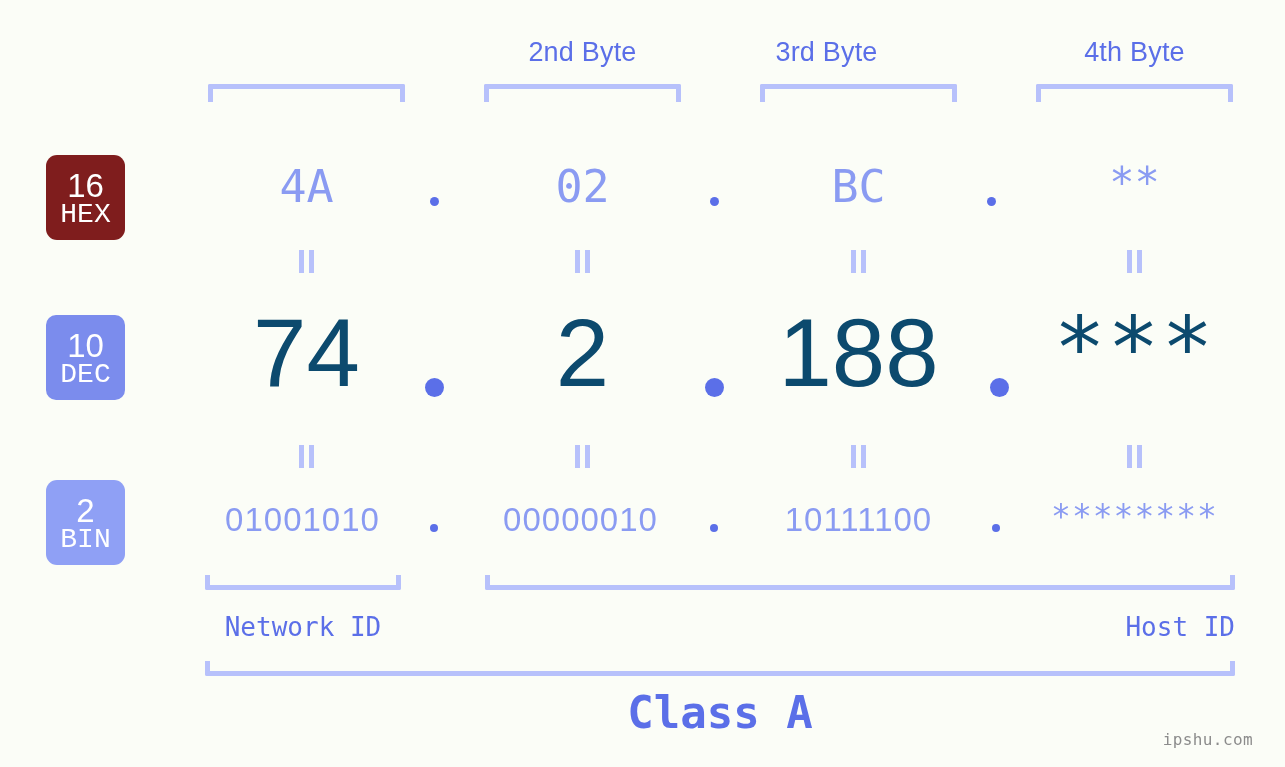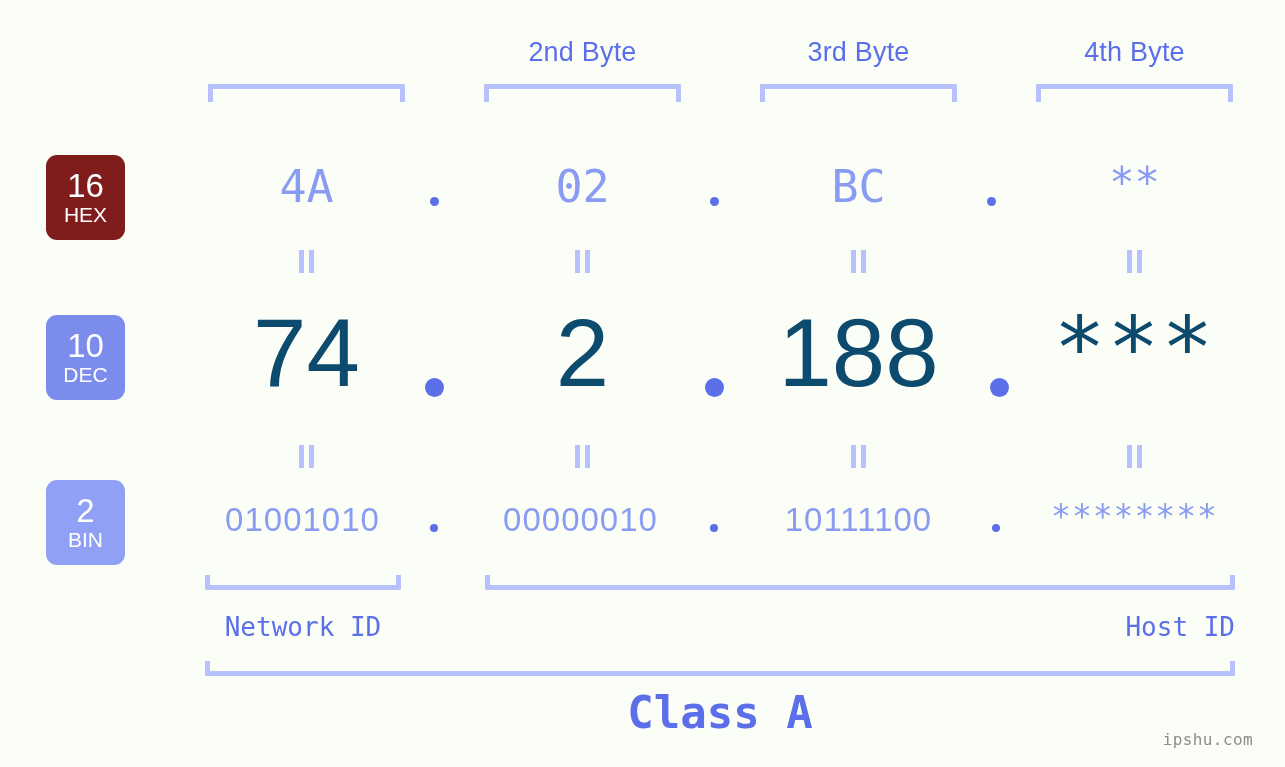--- a/index.html
+++ b/index.html
@@ -76,23 +76,23 @@
     justify-content: center;
     box-sizing: border-box;
   }
   .badge .num {
     font-size: 33px;
     line-height: 33px;
     font-family: "Liberation Sans", sans-serif;
     font-weight: 400;
   }
   .badge .lbl {
-    font-size: 21px;
+    font-size: 28px;
     line-height: 24px;
-    font-family: Liberation Sans, sans-serif;
+    font-family: Liberation Mono, monospace;
     font-weight: 400;
     margin-top: 1px;
   }
 
   
   .val {
     position: absolute;
     text-align: center;
     white-space: nowrap;
   }
@@ -185,21 +185,21 @@
     color: #8c8c8c;
     letter-spacing: 0.4px;
   }
 </style>
 </head>
 <body>
 
 <div class="stage">
 
   <div class="byte-header" style="left:484px; width:197px;">2nd Byte</div>
-  <div class="byte-header" style="left:760px; width:197px;">3rd Byte</div>
+  <div class="byte-header" style="left:728px; width:197px;">3rd Byte</div>
   <div class="byte-header" style="left:1036px; width:197px;">4th Byte</div>
 
   <div class="top-bracket" style="left:208px; width:197px;"></div>
   <div class="top-bracket" style="left:484px; width:197px;"></div>
   <div class="top-bracket" style="left:760px; width:197px;"></div>
   <div class="top-bracket" style="left:1036px; width:197px;"></div>
 
   <div class="badge" style="top:155px; background:#7f1d1d;">
     <span class="num">16</span>
     <span class="lbl">HEX</span>
@@ -226,21 +226,21 @@
     </div>
   <div class="eqmark" style="left:849px; top:250px;">
       <i></i>
       <i></i>
     </div>
   <div class="eqmark" style="left:1125px; top:250px;">
       <i></i>
       <i></i>
     </div>
 
-  <div class="badge" style="top:315px; background:#7b8ced;">
+  <div class="badge" style="top:315px; background:#7b8ced;border-radius:10px;">
     <span class="num">10</span>
     <span class="lbl">DEC</span>
   </div>
 
   <div class="row-dec">
     <div class="val" style="left:208px; top:305px; width:197px;">74</div>
     <div class="val" style="left:484px; top:305px; width:197px;">2</div>
     <div class="val" style="left:760px; top:305px; width:197px;">188</div>
     <div class="val stars" style="left:1036px; top:300px; width:197px;">***</div>
 

